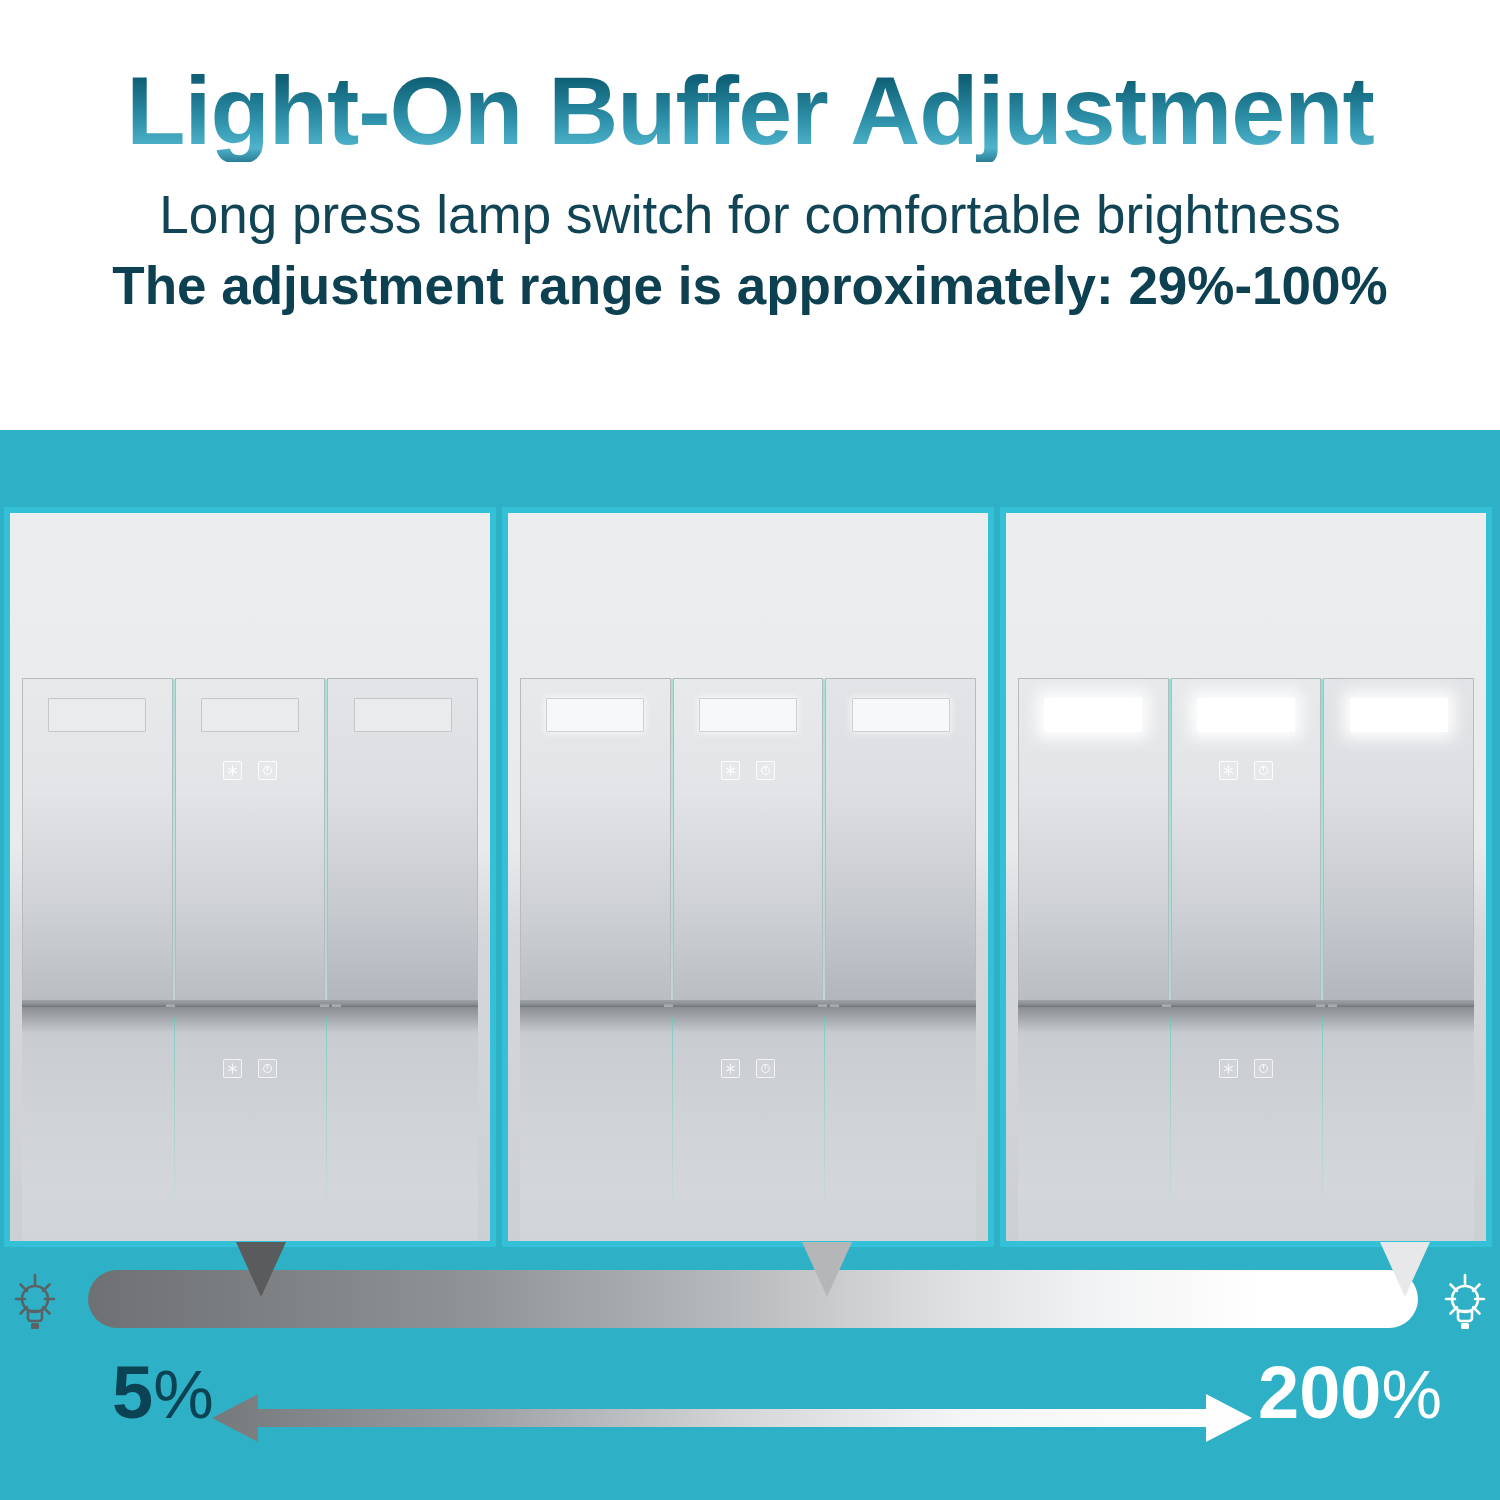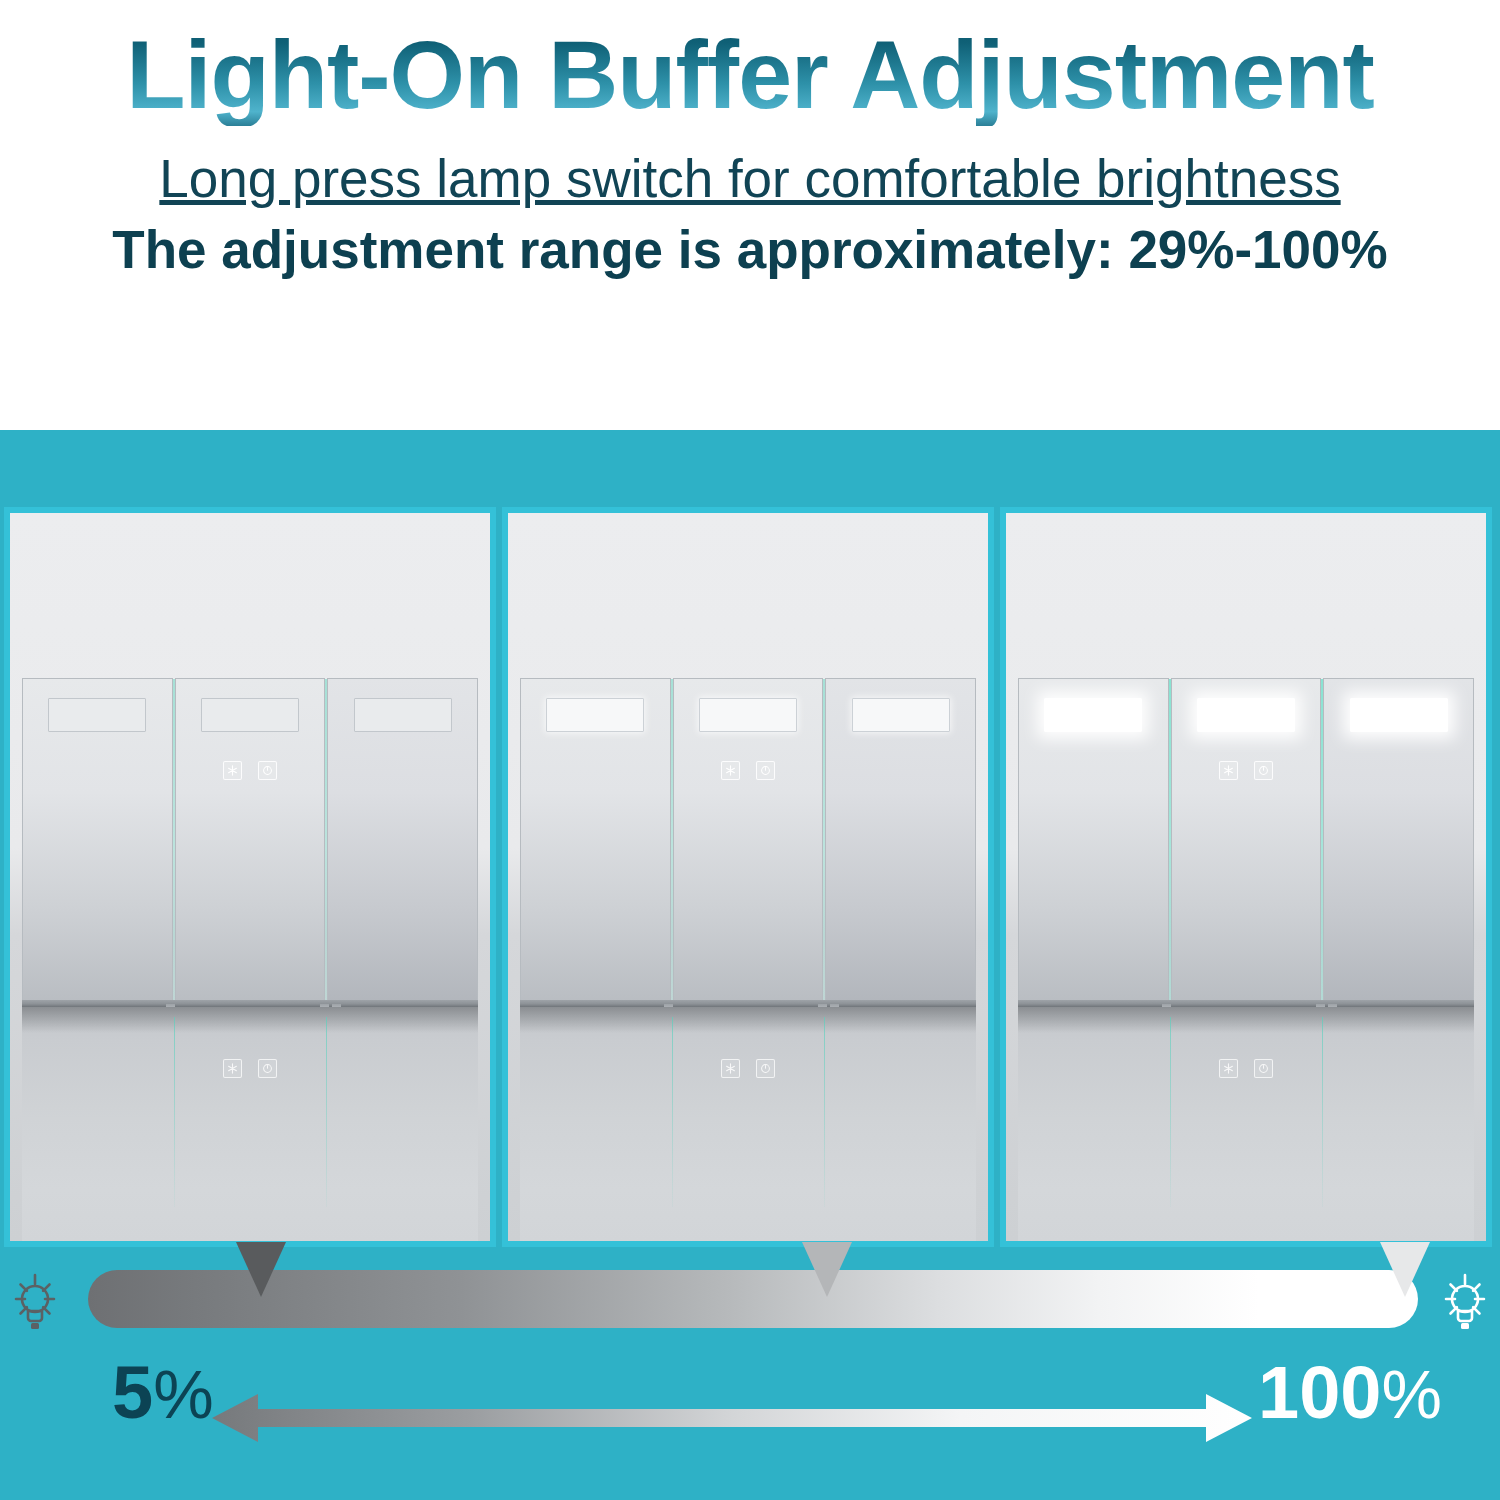--- a/index.html
+++ b/index.html
@@ -11,39 +11,38 @@
     position:relative;
   }
 
   
   .header{
     position:absolute;left:0;top:0;width:1500px;height:430px;
     background:#ffffff;
     display:flex;flex-direction:column;align-items:center;
   }
   .title{
-    margin-top:24px;
+    margin-top:60px;
     font-size:97px;
     font-weight:bold;
     letter-spacing:-1px;
     line-height:1.05;
     background:linear-gradient(180deg,#0d5a6e 0%,#0f6076 18%,#2d90a8 58%,#4fb3cc 86%,#2b7f97 100%);
     -webkit-background-clip:text;
     background-clip:text;
     color:transparent;
     -webkit-text-fill-color:transparent;
     white-space:nowrap;
   }
   .sub-line1{
     margin-top:22px;
     font-size:53px;
     font-weight:normal;
     color:#114455;
     white-space:nowrap;
-    text-decoration:underline;
   }
   .sub-line2{
     margin-top:10px;
     font-size:53px;
     font-weight:bold;
     color:#0d4050;
     white-space:nowrap;
   }
 
   
@@ -398,17 +397,17 @@
         </defs>
         <path d="M0 30 L46 6 L46 21 L994 21 L994 6 L1040 30 L994 54 L994 39 L46 39 L46 54 Z" fill="url(#argrad)"></path>
       </svg>
     </div>
 
     <div class="pct low">
       <span class="num">5</span><span class="sym">%</span>
     </div>
 
     <div class="pct high">
-      <span class="num">100</span><span class="sym">%</span>
+      <span class="num">200</span><span class="sym">%</span>
     </div>
 
   </div>
 </div>
 
 </body></html>

